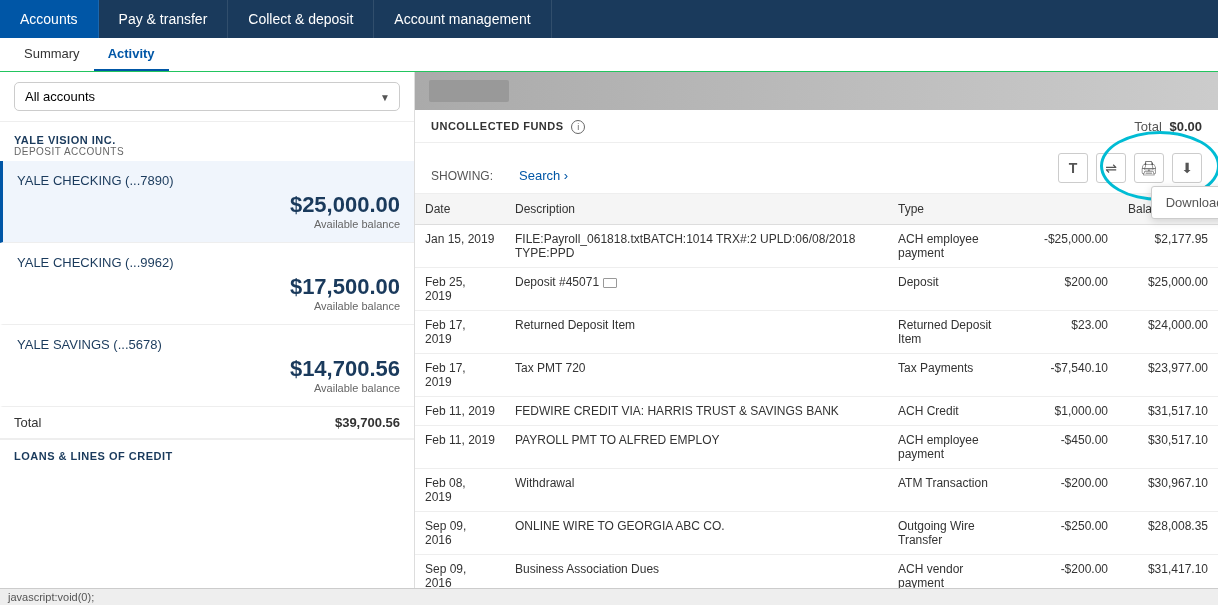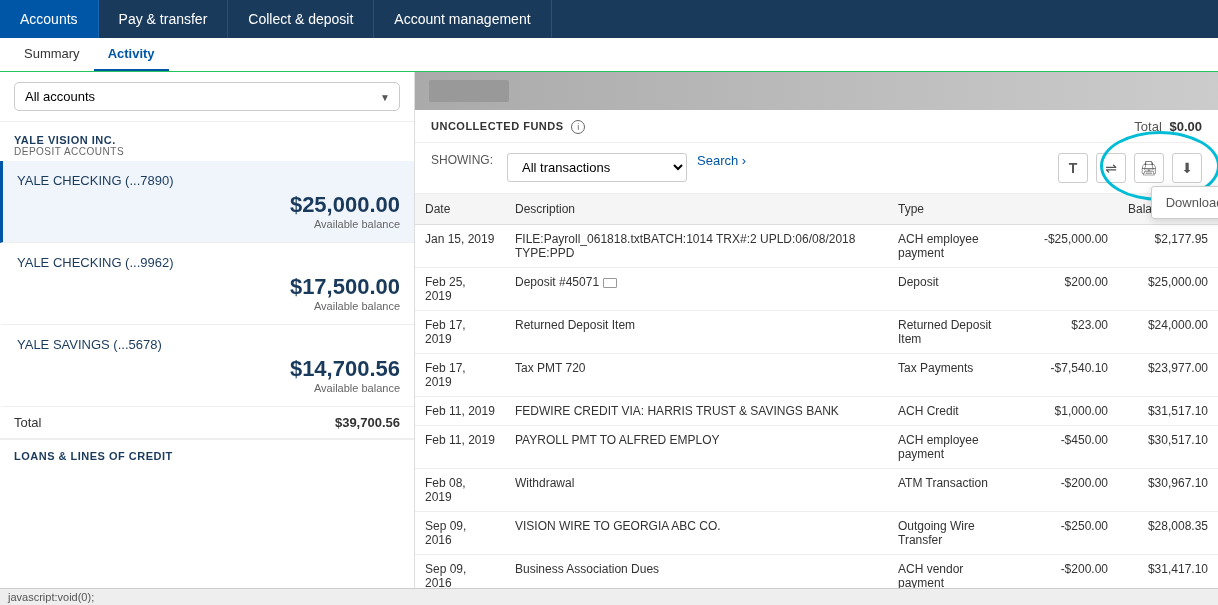--- a/index.html
+++ b/index.html
@@ -199,22 +199,22 @@
       color: #666;
       margin-left: 4px;
       cursor: pointer;
     }
 
     
     .filter-row {
       background: #fff;
       padding: 10px 16px;
       display: flex;
-      align-items: flex-start;
-      gap: 10px;
+      align-items: flex-end;
+      gap: 22px;
       border-bottom: 1px solid #eee;
     }
     .showing-label { color: #555; font-size: 12px; margin-right: 4px; }
     .transaction-select {
       padding: 5px 10px;
       border: 1px solid #ccc;
       border-radius: 3px;
       background: #fff;
       font-size: 13px;
       min-width: 180px;
@@ -413,23 +413,20 @@
         <span class="info-icon">i</span>
       </div>
       <div>
         <span style="color:#555;font-size:13px;">Total</span>
         <span style="font-weight:bold;color:#333;font-size:13px;margin-left:4px;">$0.00</span>
       </div>
     </div>
 
     <div class="filter-row">
       <span class="showing-label">SHOWING:</span>
-      <select class="transaction-select">
-        <option>All transactions</option>
-      </select>
       <button class="search-btn">
         <span>Search ›</span>
       </button>
 
       <div class="filter-icons">
 
         <div class="teal-circle"></div>
 
         <div class="icon-btn">
           <span style="font-size:14px;font-weight:bold;">T</span>
@@ -505,21 +502,21 @@
           </tr>
           <tr>
             <td class="col-date">Feb 08, 2019</td>
             <td>Withdrawal</td>
             <td class="col-type">ATM Transaction</td>
             <td class="col-amount amount-negative">-$200.00</td>
             <td class="col-balance amount-positive">$30,967.10</td>
           </tr>
           <tr>
             <td class="col-date">Sep 09, 2016</td>
-            <td>VISION WIRE TO GEORGIA ABC CO.</td>
+            <td>ONLINE WIRE TO GEORGIA ABC CO.</td>
             <td class="col-type">Outgoing Wire Transfer</td>
             <td class="col-amount amount-negative">-$250.00</td>
             <td class="col-balance amount-positive">$28,008.35</td>
           </tr>
           <tr>
             <td class="col-date">Sep 09, 2016</td>
             <td>Business Association Dues</td>
             <td class="col-type">ACH vendor payment</td>
             <td class="col-amount amount-negative">-$200.00</td>
             <td class="col-balance amount-positive">$31,417.10</td>

